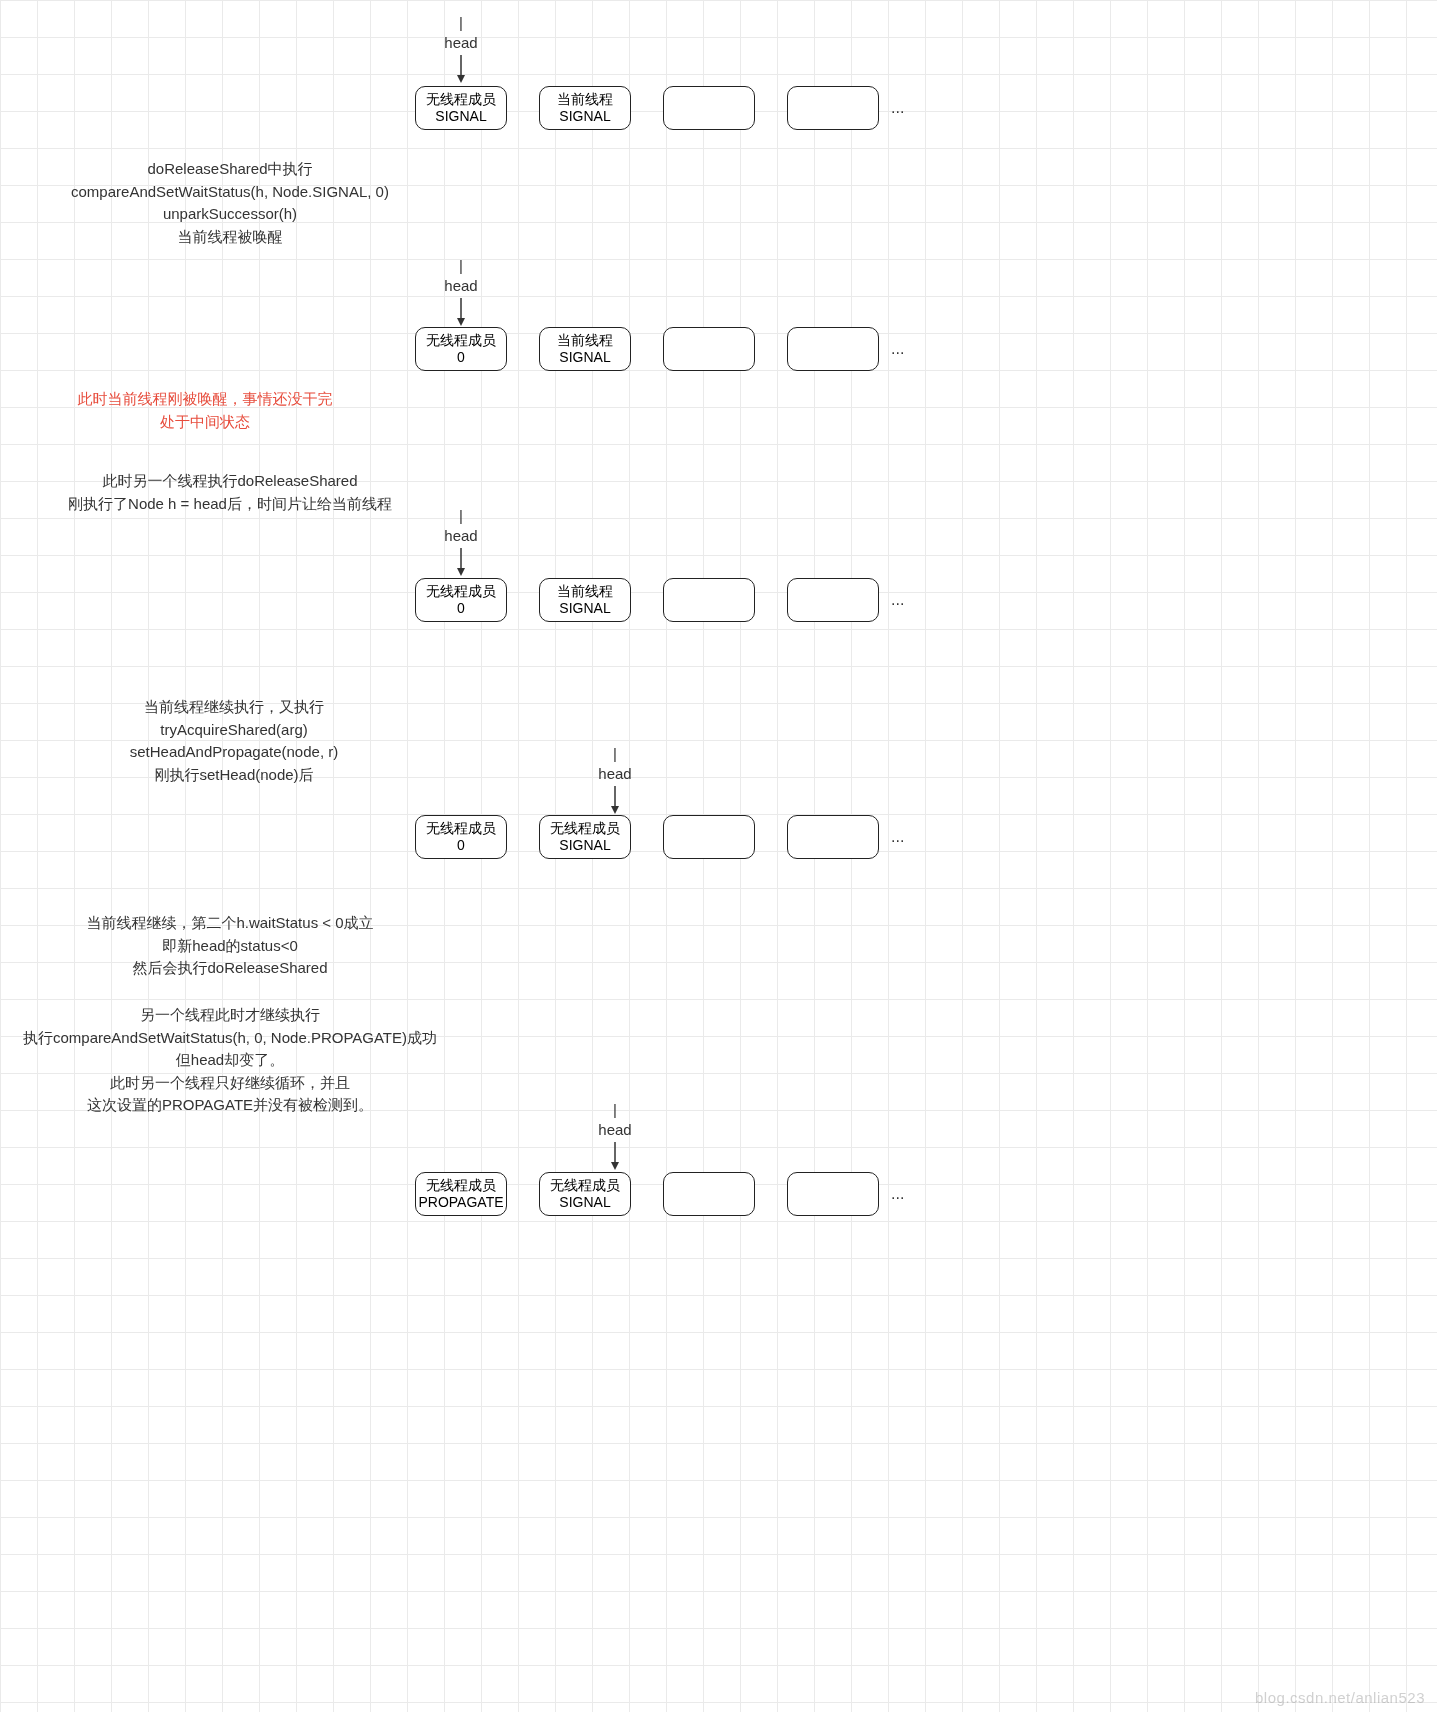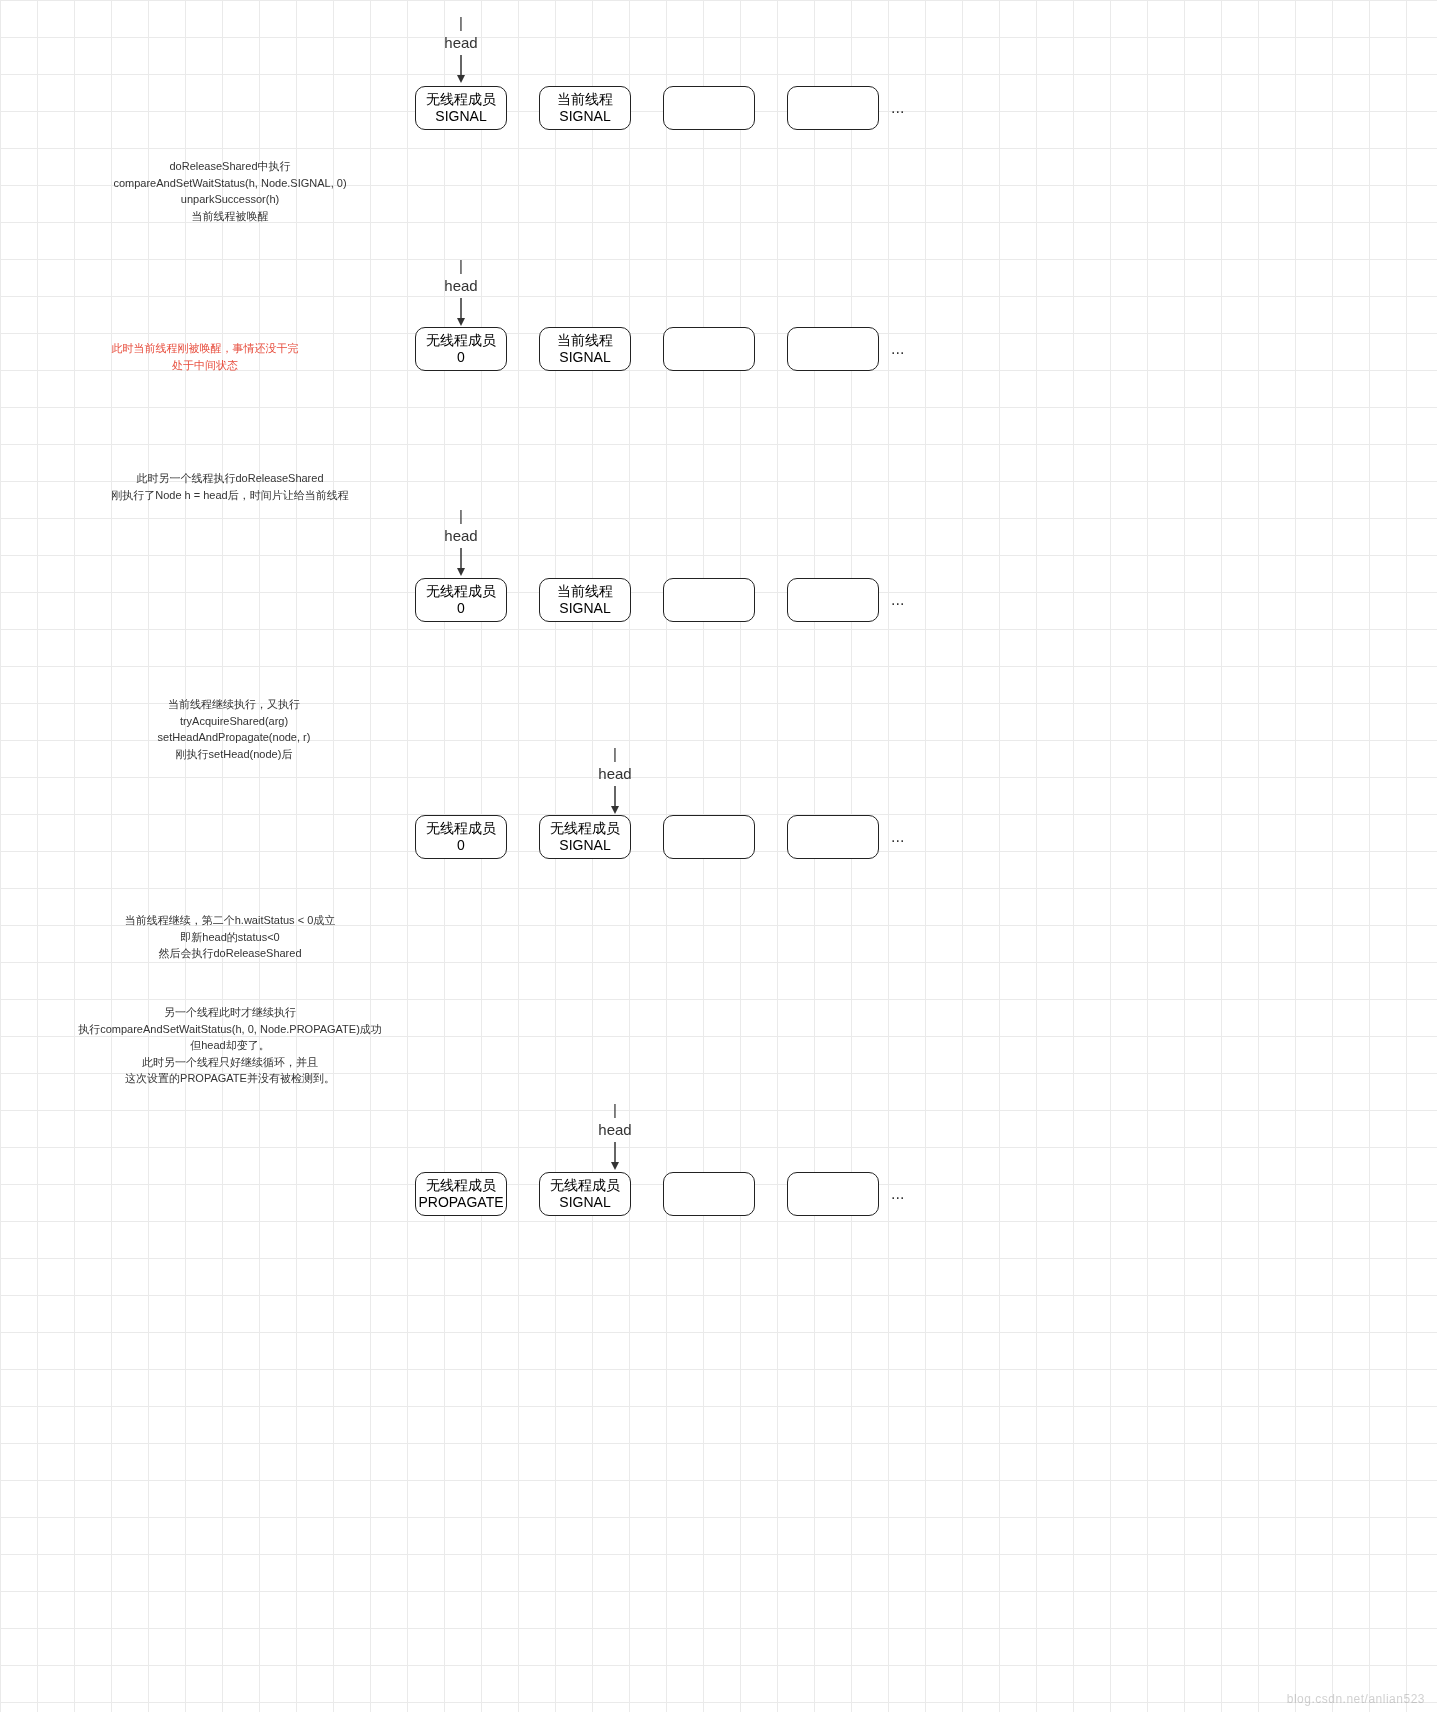--- a/index.html
+++ b/index.html
@@ -15,26 +15,26 @@
       position: absolute;
       top: 0; left: 0; right: 0; bottom: 0;
       background-image:
         linear-gradient(to right, #eaeaea 1px, transparent 1px),
         linear-gradient(to bottom, #eaeaea 1px, transparent 1px);
       background-size: 37px 37px;
     }
     .annotation {
       position: absolute;
       text-align: center;
-      font-size: 11px;
+      font-size: 15px;
       line-height: 1.5;
       color: #333;
       white-space: pre-line;
     }
-    .annotation.red { color: #e74c3c; }
+    .annotation.red { color: #e74c3c; margin-top: 48px; }
     .head-arrow {
       position: absolute;
       display: flex;
       flex-direction: column;
       align-items: center;
       width: 50px;
     }
     .head-arrow .tick {
       font-size: 15px;
       line-height: 1;
@@ -71,21 +71,21 @@
     }
     .ellipsis {
       font-size: 16px;
       color: #333;
       margin-left: -20px;
     }
     .watermark {
       position: absolute;
       right: 12px;
       bottom: 6px;
-      font-size: 12px;
+      font-size: 15px;
       color: rgba(120,120,120,0.35);
       letter-spacing: 0.5px;
       padding-left: 18px;
     }
   </style>
 </head>
 <body>
 
 <div class="grid"></div>
 

